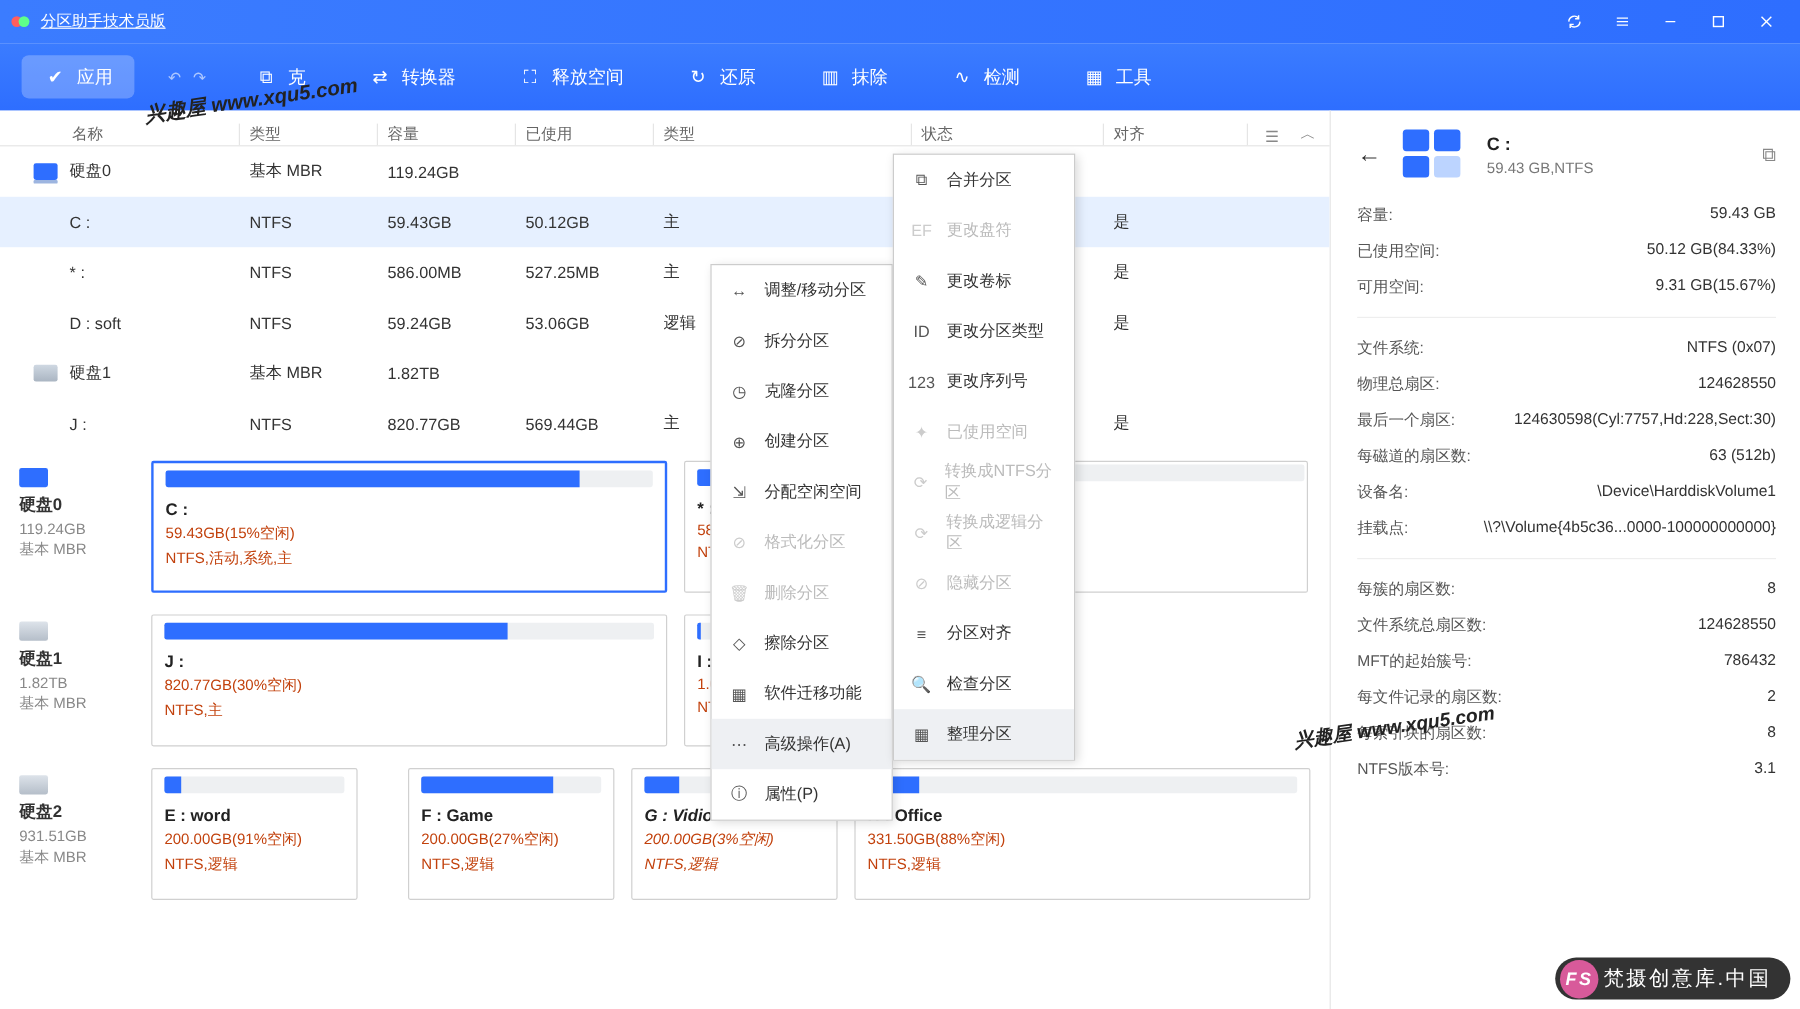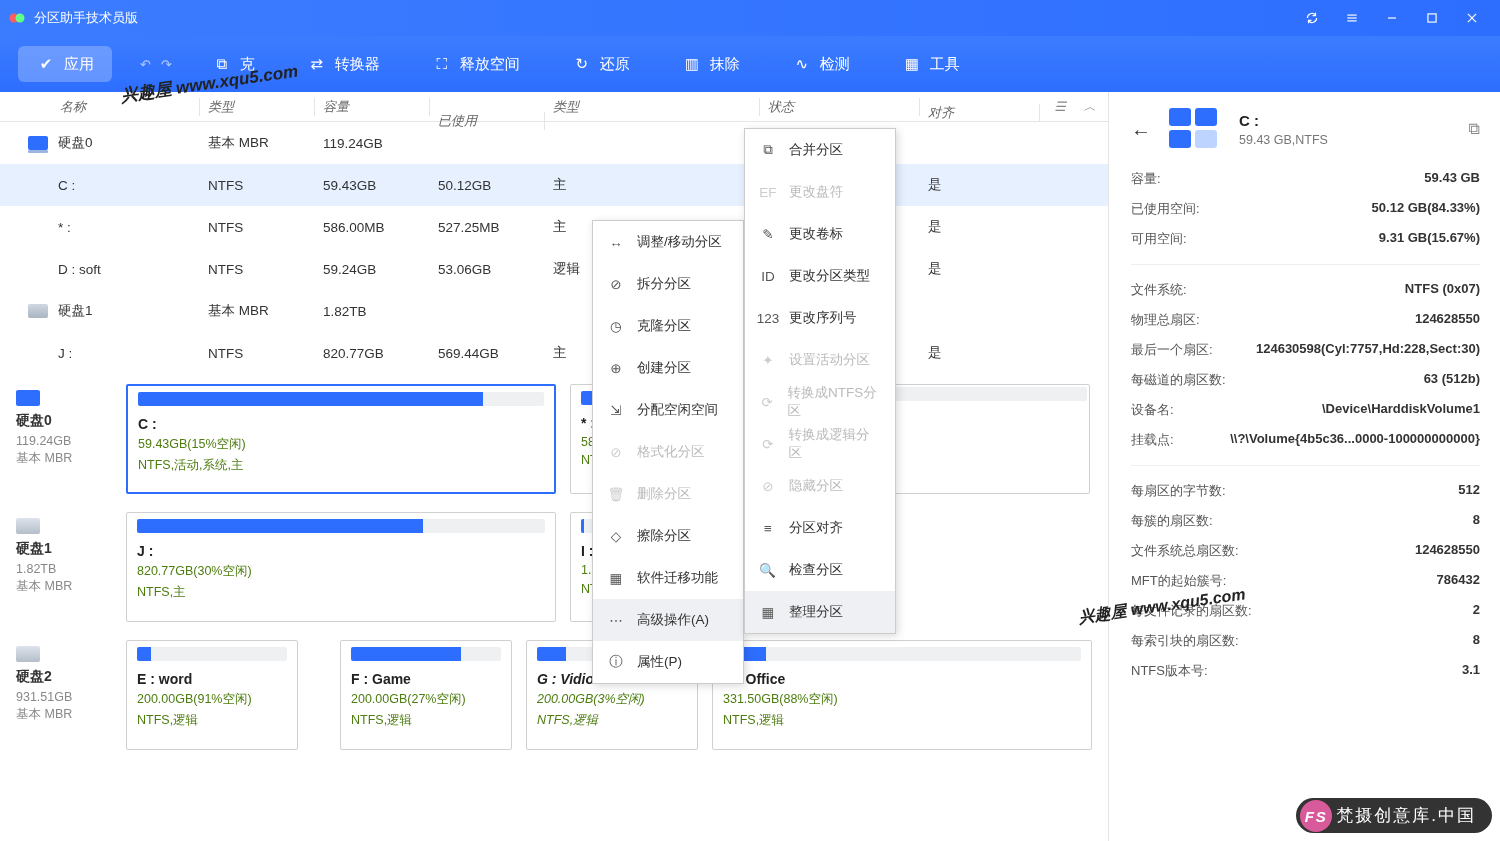--- a/index.html
+++ b/index.html
@@ -1,40 +1,40 @@
 <!DOCTYPE html>
 <html><head>
 <meta charset="utf-8">
 <style>
 * { margin: 0; padding: 0; box-sizing: border-box; font-family: "Microsoft YaHei", "Segoe UI", sans-serif; }
 body { width: 1500px; height: 841px; background: #fff; overflow: hidden; position: relative; font-size: 13px; }
 
 
 .titlebar { height: 36px; background: linear-gradient(90deg, #3b7cff 0%, #2e6eff 100%); display: flex; align-items: center; padding: 0 8px; color: #fff; }
 .titlebar .app-icon { width: 18px; height: 18px; margin-right: 8px; }
-.titlebar .title { flex: 0 0 auto; font-size: 13px; }
+.titlebar .title { flex: 0 0 auto; font-size: 13px; text-decoration: underline; }
 .titlebar .spacer { flex: 1; }
 .titlebar .win-btn { width: 40px; height: 36px; display: flex; align-items: center; justify-content: center; color: #fff; }
 .titlebar .win-btn svg { width: 14px; height: 14px; }
 
 
 .toolbar { height: 56px; background: linear-gradient(180deg, #3b7cff 0%, #2e6eff 100%); display: flex; align-items: center; padding: 0 18px; gap: 28px; color: #fff; }
 .tb-btn { display: flex; align-items: center; gap: 8px; font-size: 15px; padding: 8px 12px; border-radius: 6px; }
 .tb-btn.apply { background: rgba(255,255,255,0.25); padding: 8px 18px; }
 .tb-btn .ic { width: 20px; height: 20px; display: flex; align-items: center; justify-content: center; }
 .undo-redo { display: flex; gap: 10px; }
 .undo-redo .ic { opacity: 0.6; }
 
 
 .main { display: flex; height: calc(841px - 36px - 56px); }
 .left { flex: 1; display: flex; flex-direction: column; border-right: 1px solid #e5e5e5; }
 .right { width: 395px; padding: 16px 20px 16px 22px; overflow: hidden; position: relative; }
 
 
-.thead { display: flex; height: 30px; align-items: center; border-bottom: 1px solid #e5e5e5; color: #666; font-size: 13px; font-style: italic; }
+.thead { display: flex; height: 30px; align-items: flex-end; border-bottom: 1px solid #e5e5e5; color: #666; font-size: 13px; }
 .thead .col { border-right: 1px solid #e5e5e5; padding: 0 8px; }
 .thead .view-btn { width: 40px; display:flex; justify-content:center; color:#888; }
 .col-name { width: 200px; padding-left: 60px !important; }
 .col-type { width: 115px; }
 .col-cap { width: 115px; }
 .col-used { width: 115px; margin-top: 28px; }
 .col-kind { width: 215px; }
 .col-status { width: 160px; }
 .col-align { width: 120px; margin-top: 13px; }
 
@@ -63,21 +63,21 @@
 .dm-label .dsize { color: #888; font-size: 12.5px; margin-top: 4px; }
 .dm-label .dtype { color: #888; font-size: 12.5px; margin-top: 2px; }
 .dm-disk-ic { width:24px; height:16px; background:linear-gradient(180deg,#dde3ea,#b5bec9); border-radius:2px; margin-bottom:2px;}
 .dm-disk-ic.blue { background:#2e6eff; }
 .dm-parts { flex: 1; display: flex; gap: 14px; }
 .dm-part { border: 1px solid #d0d0d0; border-radius: 2px; padding: 6px 10px; min-height: 110px; display: flex; flex-direction: column; }
 .dm-part.selected { border: 2px solid #2e6eff; }
 .dm-bar { height: 14px; background: #eef0f2; border-radius: 2px; margin-bottom: 10px; position: relative; }
 .dm-bar-fill { height: 100%; background: #2e6eff; border-radius: 2px 0 0 2px; }
 .dm-pname { font-weight: 600; font-size: 14px; color: #222; }
-.dm-pinfo { font-size: 12.5px; color: #4d7c0f; margin-top: 4px; }
+.dm-pinfo { font-size: 12.5px; color: #c2410c; margin-top: 4px; }
 
 
 .ctx { position: absolute; background: #fff; border: 1px solid #ccc; box-shadow: 2px 2px 8px rgba(0,0,0,0.15); z-index: 100; font-size: 13.5px; }
 .ctx.main-menu { left: 592; top: 220px; width: 152px; }
 .ctx.sub-menu { left: 744px; top: 128px; width: 152px; }
 .ctx-item { height: 42px; display: flex; align-items: center; padding: 0 14px; gap: 12px; color: #333; }
 .ctx-item.disabled { color: #bbb; }
 .ctx-item.hover { background: #eef0f3; }
 .ctx-item .cic { width: 18px; height: 18px; display: flex; align-items: center; justify-content: center; color: #555; }
 .ctx-item.disabled .cic { color: #ccc; }
@@ -85,21 +85,21 @@
 
 .rp-head { display: flex; align-items: center; gap: 18px; margin-bottom: 14px; }
 .rp-back { font-size: 20px; color: #333; }
 .rp-disk-ic { width: 52px; height: 42px; position: relative; }
 .rp-disk-ic .seg { position:absolute; background:#2e6eff; border-radius:3px;}
 .rp-title { font-weight: 700; font-size: 15px; color: #222; }
 .rp-sub { font-size: 12.5px; color: #777; margin-top: 4px; }
 .rp-ext { margin-left: auto; color:#888; font-size:16px;}
 .rp-row { display: flex; justify-content: space-between; padding: 6px 0; font-size: 13px; color: #333; }
 .rp-row .k { color: #555; }
-.rp-row .v { color: #333; text-align: center; font-weight: bold; }
+.rp-row .v { color: #333; text-align: center; }
 .rp-sep { height: 1px; background: #eee; margin: 10px 0; }
 
 
 .wm { position: absolute; font-style: italic; font-weight: 700; color: #222; transform: rotate(-8deg); pointer-events: none; z-index: 200; font-size: 17px; }
 .wm.small { font-size: 16px; }
 .bottom-brand { position: absolute; right: 8px; bottom: 8px; background: #333; color: #fff; padding: 6px 16px 6px 40px; border-radius: 18px; font-size: 17px; z-index: 300; letter-spacing:2px;}
 .bottom-brand .circ { position:absolute; left:4px; top:2px; width:32px; height:32px; border-radius:50%; background:#d85a9a; display:flex; align-items:center; justify-content:center; color:#fff; font-style:italic; font-weight:700; font-size:15px;}
 
 </style>
 </head>
@@ -423,24 +423,20 @@
           <span class="v">\Device\HarddiskVolume1</span>
         </div>
         <div class="rp-row">
           <span class="k">挂载点:</span>
           <span class="v">\\?\Volume{4b5c36...0000-100000000000}</span>
         </div>
       </div>
     <div class="rp-sep"></div>
     <div id="rp3">
         <div class="rp-row">
-          <span class="k">每扇区的字节数:</span>
-          <span class="v">512</span>
-        </div>
-        <div class="rp-row">
           <span class="k">每簇的扇区数:</span>
           <span class="v">8</span>
         </div>
         <div class="rp-row">
           <span class="k">文件系统总扇区数:</span>
           <span class="v">124628550</span>
         </div>
         <div class="rp-row">
           <span class="k">MFT的起始簇号:</span>
           <span class="v">786432</span>
@@ -523,21 +519,21 @@
     <div class="ctx-item">
       <span class="cic">ID</span>
       <span>更改分区类型</span>
     </div>
     <div class="ctx-item">
       <span class="cic">123</span>
       <span>更改序列号</span>
     </div>
     <div class="ctx-item disabled">
       <span class="cic">✦</span>
-      <span>设置活动分区</span>
+      <span>已使用空间</span>
     </div>
     <div class="ctx-item disabled">
       <span class="cic">⟳</span>
       <span>转换成NTFS分区</span>
     </div>
     <div class="ctx-item disabled">
       <span class="cic">⟳</span>
       <span>转换成逻辑分区</span>
     </div>
     <div class="ctx-item disabled">

